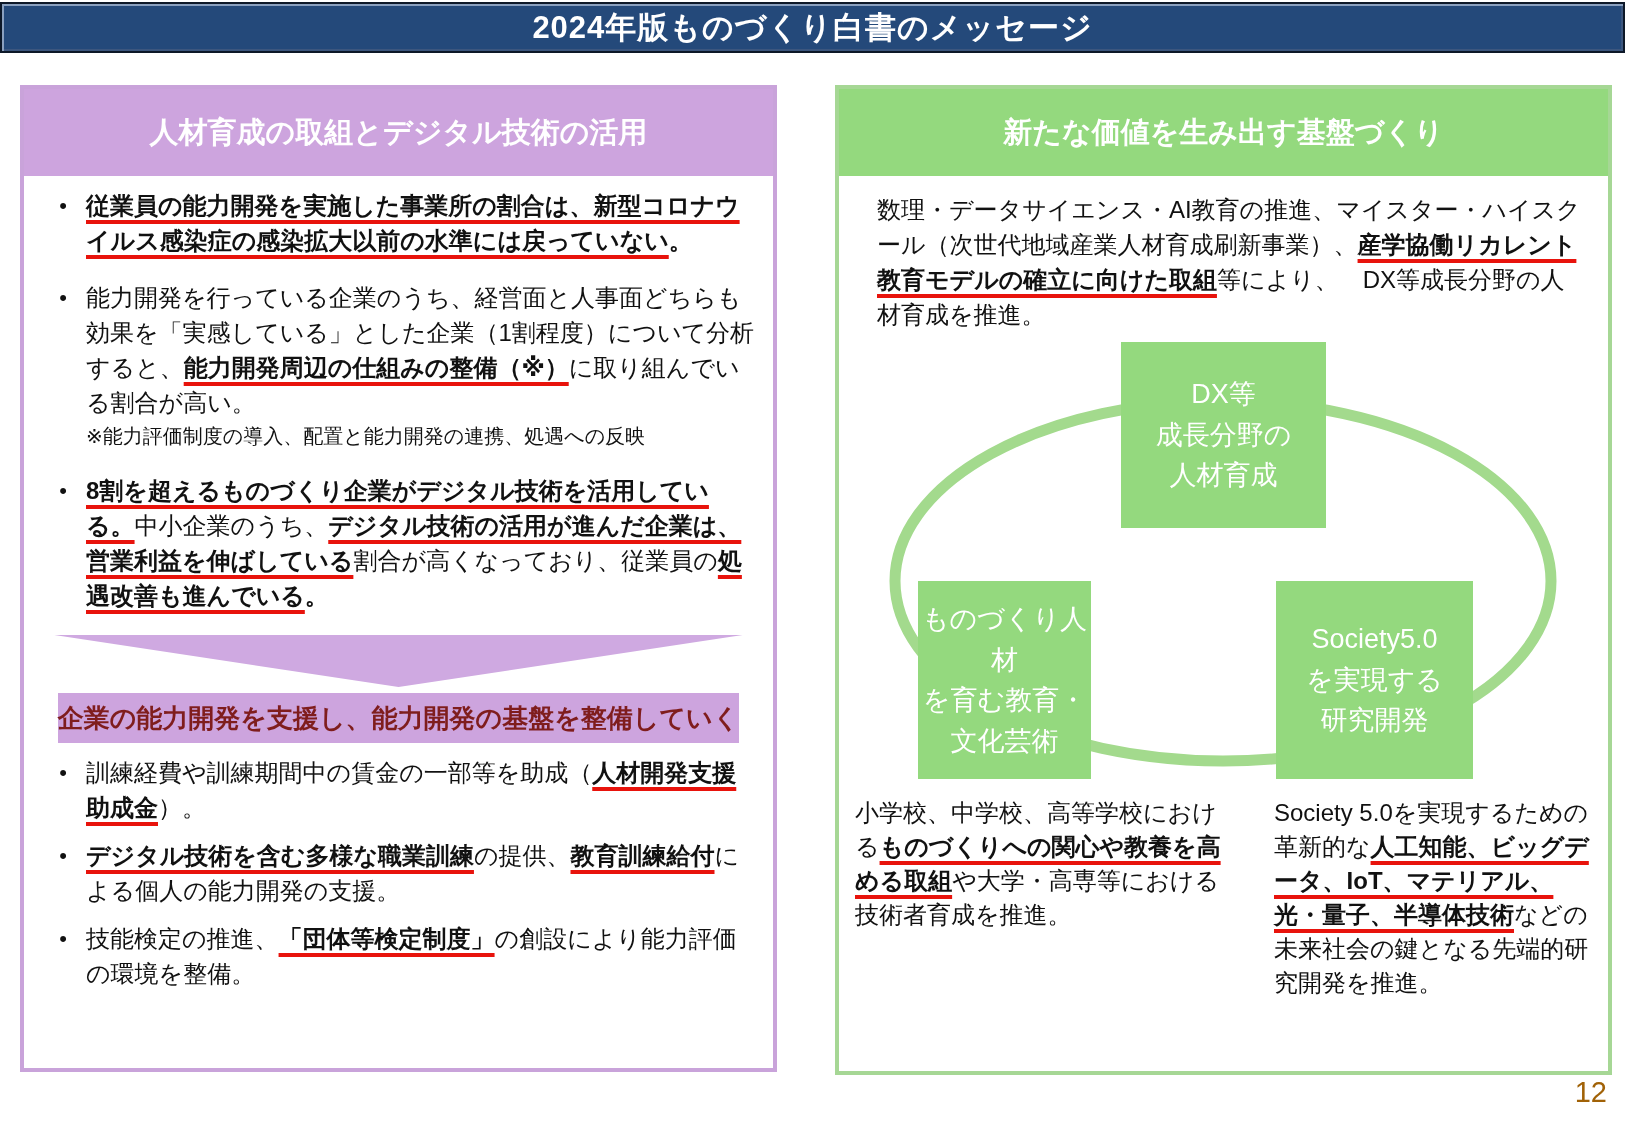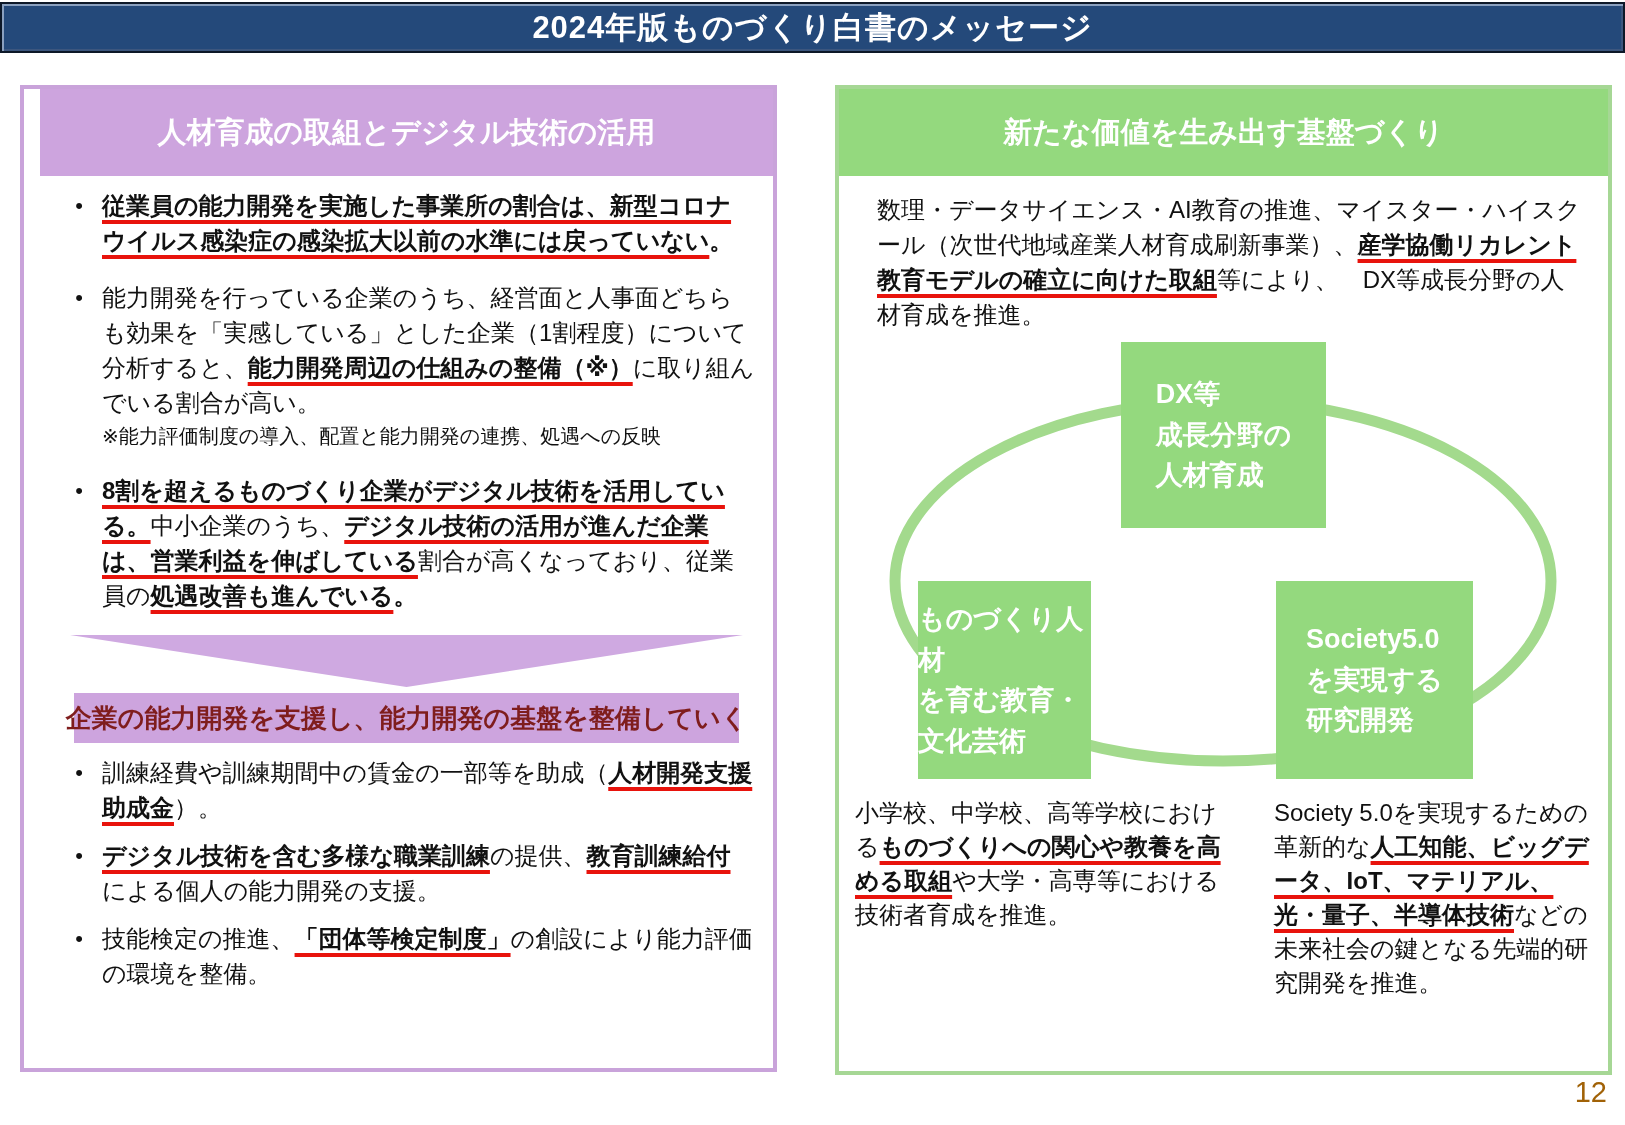--- a/index.html
+++ b/index.html
@@ -22,21 +22,21 @@
     position:absolute;left:0;top:2px;width:1625px;height:51px;
     background:var(--title_bar);
     border:2px solid #0d1828;
     box-shadow:inset 2px 2px 0 #8aa0bf, inset -2px -2px 0 #3c567e;
     display:flex;align-items:center;justify-content:center;
   }
   .title-bar .t{color:#fff;font-weight:bold;font-size:31px;letter-spacing:1px;}
 
   
   .panel{position:absolute;top:85px;background:#fff;}
-  .panel-left{left:20px;width:757px;height:987px;border:4px solid var(--lavender_border);padding-left:16px;}
+  .panel-left{left:20px;width:757px;height:987px;border:4px solid var(--lavender_border);}
   .panel-right{left:835px;width:777px;height:990px;border:4px solid var(--green_border);}
   .panel-header{
     height:87px;display:flex;align-items:center;justify-content:center;
     color:#fff;font-weight:bold;font-size:29px;
   }
   .panel-left .panel-header{background:var(--lavender);}
   .panel-right .panel-header{background:var(--green);}
 
   
   .lp-content{padding:12px 16px 0 16px;}
@@ -68,22 +68,22 @@
     color:#7f1d1d;font-weight:bold;font-size:26px;height:50px;
     display:flex;align-items:center;justify-content:center;white-space:nowrap;
   }
   .blist-support .bullet{margin-bottom:13px;}
 
   
   .intro{padding:16px 26px 0 38px;font-size:24px;line-height:35px;}
   .diagram{position:relative;width:100%;height:452px;margin-top:2px;}
   .diagram svg{position:absolute;left:0;top:0;width:100%;height:100%;}
   .dbox{
-    position:absolute;background:var(--green);color:#fff;font-weight:bold;
-    display:flex;align-items:center;justify-content:center;text-align:left;
+    position:absolute;background:var(--green);color:#fff;font-weight:normal;
+    display:flex;align-items:center;justify-content:center;text-align:center;
     font-size:27px;line-height:1.5;white-space:pre-line;
   }
   .dbox-top{left:282px;top:8px;width:205px;height:186px;}
   .dbox-left{left:79px;top:247px;width:173px;height:198px;}
   .dbox-right{left:437px;top:247px;width:197px;height:198px;}
   .rp-bottom{display:flex;padding:10px 16px 0 16px;gap:47px;}
   .rp-col{font-size:24px;line-height:34px;}
   .rp-col-left{flex:0 0 372px;}
   .rp-col-right{flex:1;}
 

